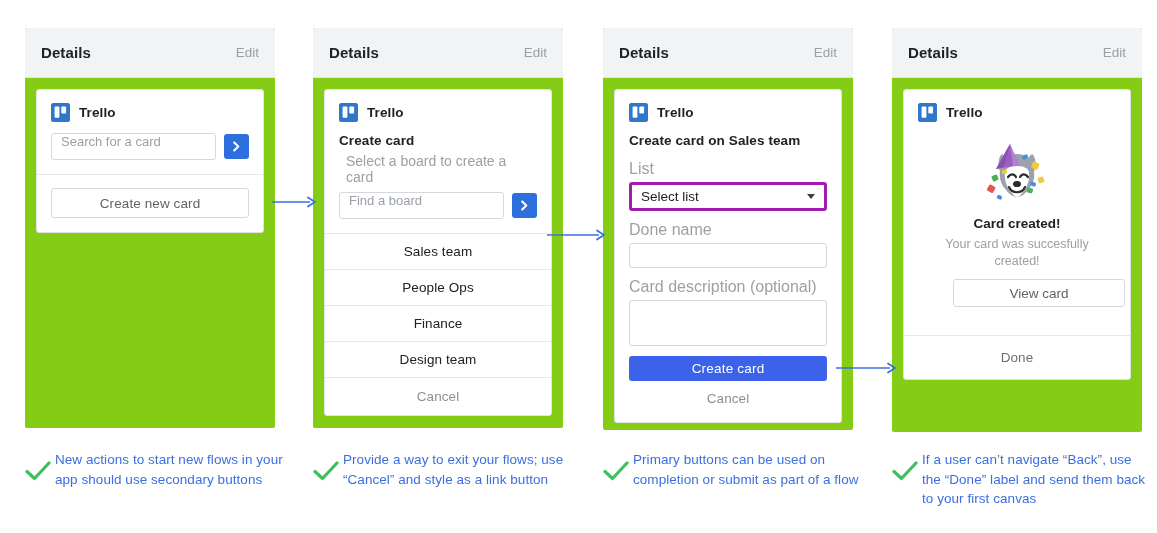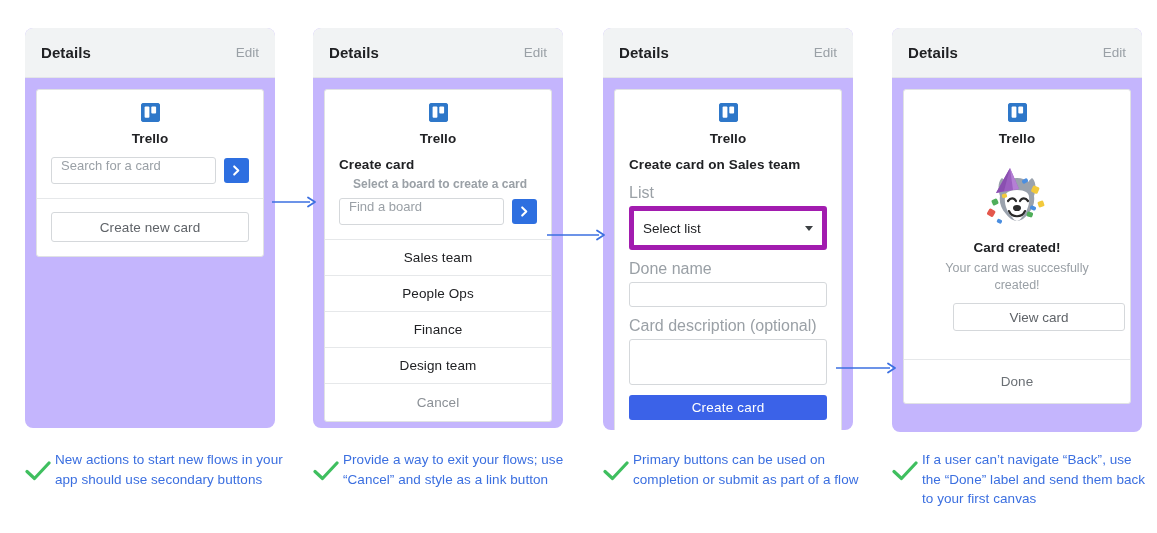--- a/index.html
+++ b/index.html
@@ -26,22 +26,22 @@
     position: absolute;
     top: 28px;
     width: 250px;
   }
   .column.c1 { left: 25px;  }
   .column.c2 { left: 313px; }
   .column.c3 { left: 603px; }
   .column.c4 { left: 892px; }
 
   .panel {
-    background: #c4b5fd;
-    border-radius: 8px;
+    background: #84cc16;
+    border-radius: 2px;
     overflow: hidden;
     position: relative;
   }
   .panel.h1 { height: 400px; }
   .panel.h2 { height: 400px; }
   .panel.h3 { height: 402px; }
   .panel.h4 { height: 404px; }
 
   .panel-header {
     height: 50px;
@@ -80,21 +80,20 @@
   .card-divider {
     border-top: 1px solid #e6e8ea;
   }
 
   
   .app-row {
     display: flex;
     align-items: center;
     gap: 9px;
     margin-bottom: 11px;
-    flex-direction: column;
   }
   .trello-icon {
     width: 19px;
     height: 19px;
     border-radius: 3px;
     background: #2e77c9;
     display: block;
     flex: none;
   }
   .app-name {
@@ -171,35 +170,34 @@
 
   
   .form-title {
     font-size: 13.5px;
     font-weight: bold;
     color: #202124;
     margin-bottom: 12px;
     letter-spacing: .1px;
   }
   .form-subtitle {
-    font-size: 12px;
+    font-size: 14px;
     color: #9aa0a6;
-    margin: -7px 0 7px 14px;
-    font-weight: bold;
+    margin: -7px 0 7px 7px;
   }
   .field-label {
     font-size: 16px;
     color: #9aa0a6;
     margin-bottom: 4px;
   }
   .field-gap { margin-bottom: 10px; }
 
   .select-box {
-    height: 44px;
-    border: 5px solid #a21caf;
+    height: 29px;
+    border: 3px solid #a21caf;
     border-radius: 3px;
     background: #fff;
     display: flex;
     align-items: center;
     justify-content: space-between;
     padding: 0 9px;
     box-sizing: border-box;
     font-size: 13.5px;
     color: #202124;
   }

